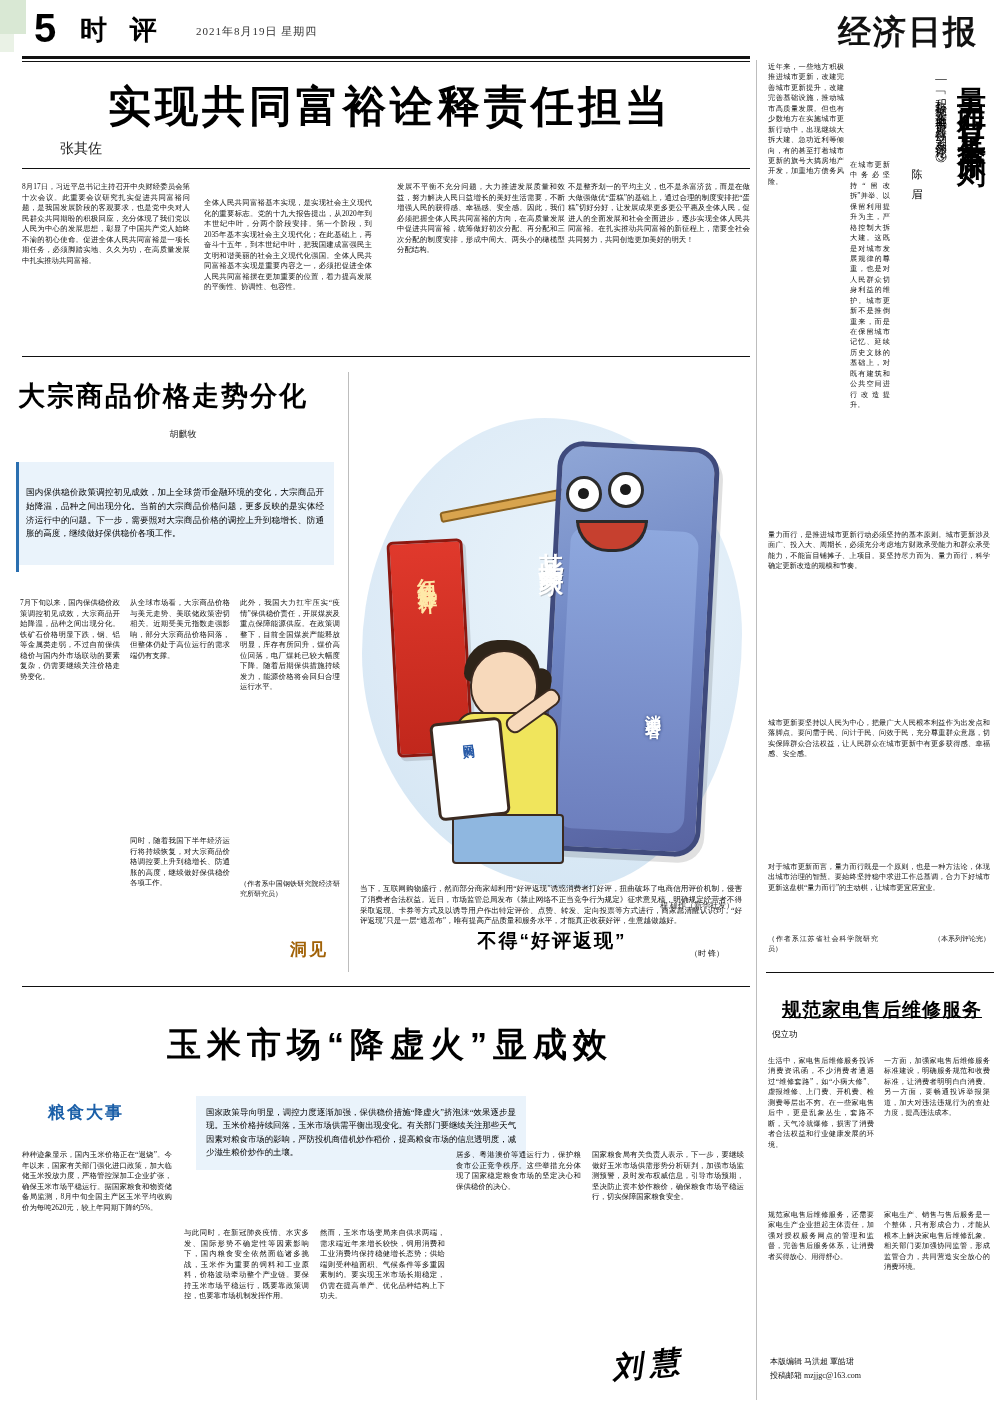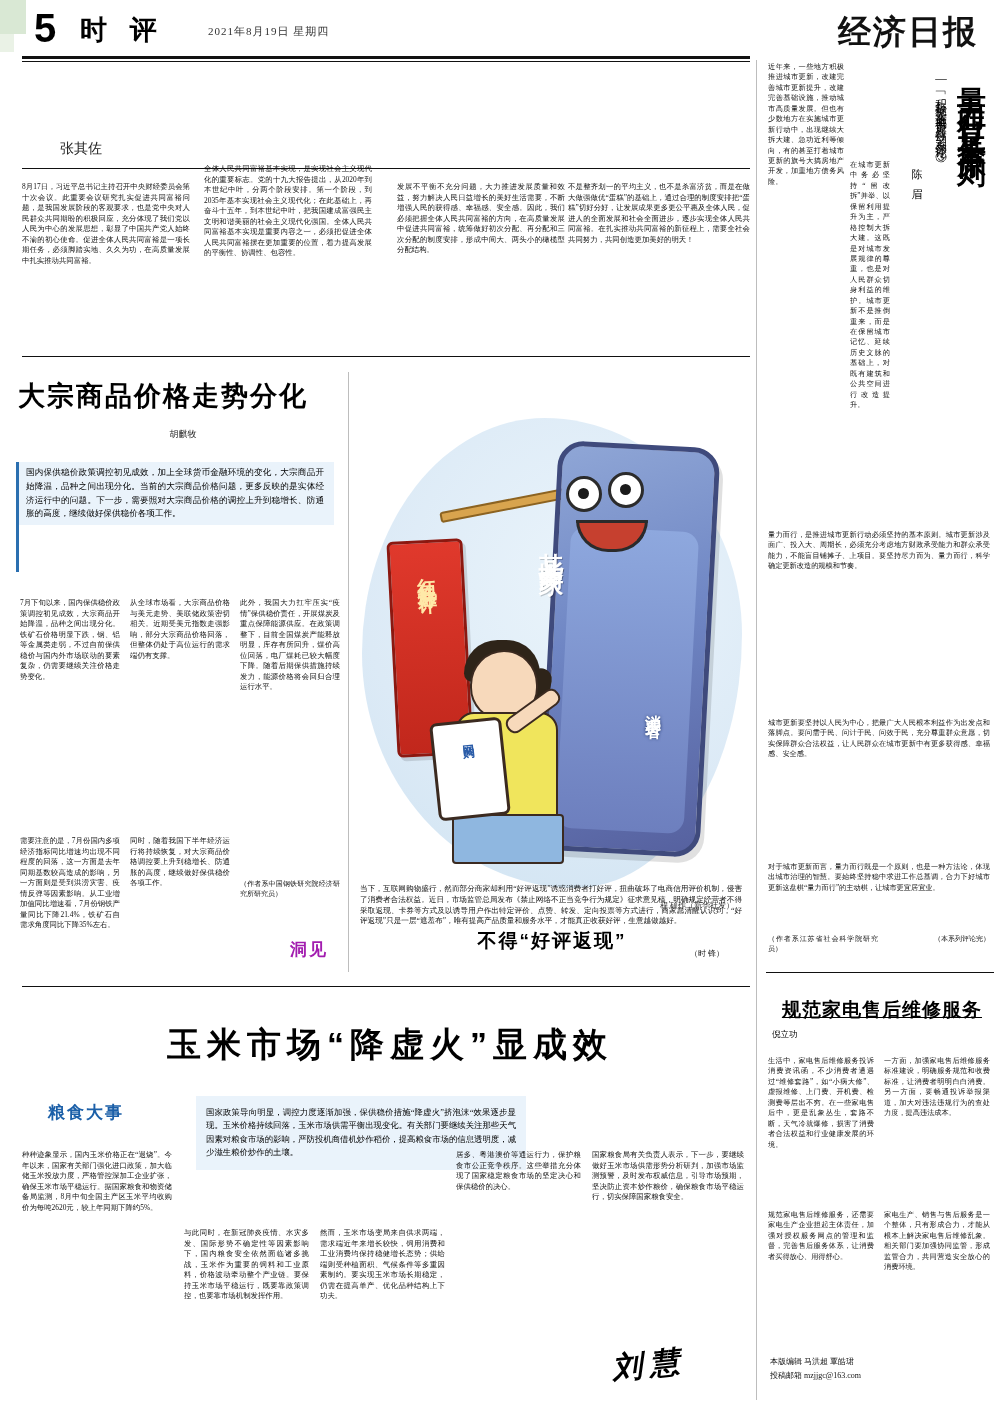--- a/index.html
+++ b/index.html
@@ -6,21 +6,21 @@
   body{
     width:1000px;height:1417px;background:#ffffff;
     font-family:"Liberation Serif", serif;
     color:#000;position:relative;overflow:hidden;
   }
   .page{position:absolute;inset:0;}
   
   .masthead{position:absolute;left:0;top:0;width:1000px;height:56px;}
   .m-page-no{position:absolute;left:34px;top:6px;font-size:40px;font-weight:bold;font-family:"Liberation Sans",sans-serif;}
   .m-section{position:absolute;left:80px;top:12px;font-size:27px;font-weight:bold;letter-spacing:8px;}
-  .m-date{position:absolute;left:208px;top:24px;font-size:11px;color:#333;letter-spacing:1px;}
+  .m-date{position:absolute;left:196px;top:24px;font-size:11px;color:#333;letter-spacing:1px;}
   .m-logo{position:absolute;right:22px;top:10px;font-size:33px;font-weight:bold;letter-spacing:2px;
           font-family:"Liberation Serif",serif;color:#111;}
   .rule-top{position:absolute;left:22px;top:56px;width:728px;height:3px;background:#111;}
   .rule-top2{position:absolute;left:22px;top:61px;width:728px;height:1px;background:#111;}
   .corner-l{position:absolute;left:0;top:0;width:26px;height:34px;background:#d9e8d4;}
   .corner-l2{position:absolute;left:0;top:34px;width:14px;height:18px;background:#eaf2e6;}
 
   
   .col{position:absolute;font-size:7.4px;line-height:1.42;text-align:justify;color:#111;
        font-family:"Liberation Serif",serif;}
@@ -29,21 +29,21 @@
 
   
   .hl1{position:absolute;left:60px;top:78px;width:660px;text-align:center;
        font-size:43px;font-weight:bold;letter-spacing:4px;font-family:"Liberation Sans",sans-serif;}
   .byline{position:absolute;width:660px;left:60px;top:140px;font-size:14px;color:#222;}
 
   
   .hl2{position:absolute;left:18px;top:378px;width:330px;font-size:27px;font-weight:bold;letter-spacing:2px;
        font-family:"Liberation Sans",sans-serif;}
   .byline2{position:absolute;left:18px;top:428px;width:330px;text-align:center;font-size:9px;color:#222;}
-  .lead{position:absolute;left:16px;top:462px;width:318px;background:#eaf3fb;padding:4px 10px;
+  .lead{position:absolute;left:16px;top:462px;width:318px;background:#eaf3fb;padding:24px 10px;
         font-size:8.6px;line-height:1.6;text-align:justify;box-sizing:border-box;}
   .lead-bar{position:absolute;left:16px;top:462px;width:3px;height:110px;background:#2a6fb0;}
 
   
   .hl3{position:absolute;left:60px;top:1022px;width:660px;text-align:center;font-size:34px;font-weight:bold;
        letter-spacing:6px;font-family:"Liberation Sans",sans-serif;}
   .grain-title{position:absolute;left:48px;top:1101px;font-size:17px;font-weight:bold;color:#1b5fa8;
        font-family:"Liberation Sans",sans-serif;letter-spacing:2px;}
   .lead2{position:absolute;left:196px;top:1096px;width:330px;background:#eaf3fb;padding:10px;
         font-size:8.4px;line-height:1.6;text-align:justify;box-sizing:border-box;}
@@ -108,58 +108,58 @@
         font-size:16px;font-weight:bold;color:#fff;letter-spacing:4px;background:rgba(0,0,0,0);
         font-family:"Liberation Sans",sans-serif;text-shadow:0 0 3px rgba(40,60,110,.9);}
   .illu-credit{position:absolute;right:18px;top:528px;font-size:8px;color:#333;}
   .illu-cap{position:absolute;left:0;top:556px;width:400px;text-align:center;font-size:19px;font-weight:bold;
         letter-spacing:2px;font-family:"Liberation Sans",sans-serif;}
 
   
   .footer{position:absolute;left:770px;top:1355px;width:180px;font-size:8px;line-height:1.7;color:#111;}
   .sign{position:absolute;left:612px;top:1345px;font-size:30px;font-family:"Liberation Serif",serif;
         font-style:italic;font-weight:bold;transform:rotate(-6deg);}
-  .dongjian{position:absolute;left:290px;top:938px;font-size:17px;font-weight:bold;color:#a21caf;
+  .dongjian{position:absolute;left:290px;top:938px;font-size:17px;font-weight:bold;color:#a16207;
         font-family:"Liberation Sans",sans-serif;letter-spacing:2px;}
 </style>
 </head>
 <body>
 
 <div class="page">
 
   <div class="masthead">
     <div class="corner-l"></div>
     <div class="corner-l2"></div>
     <div class="m-page-no">5</div>
     <div class="m-section">时 评</div>
     <div class="m-date">2021年8月19日  星期四</div>
     <div class="m-logo">经济日报</div>
   </div>
   <div class="rule-top"></div>
   <div class="rule-top2"></div>
 
+  <div class="hl1">实现共同富裕诠释责任担当</div>
   <div class="byline">张其佐</div>
   <div class="hrule" style="left:22px;top:168px;width:728px;"></div>
 
   <div class="col" style="left:22px;top:182px;width:168px;height:160px;">8月17日，习近平总书记主持召开中央财经委员会第十次会议。此重要会议研究扎实促进共同富裕问题，是我国发展阶段的客观要求，也是党中央对人民群众共同期盼的积极回应，充分体现了我们党以人民为中心的发展思想，彰显了中国共产党人始终不渝的初心使命。促进全体人民共同富裕是一项长期任务，必须脚踏实地、久久为功，在高质量发展中扎实推动共同富裕。</div>
-  <div class="col" style="left:204px;top:164px;width:168px;height:160px;">全体人民共同富裕基本实现，是实现社会主义现代化的重要标志。党的十九大报告提出，从2020年到本世纪中叶，分两个阶段安排。第一个阶段，到2035年基本实现社会主义现代化；在此基础上，再奋斗十五年，到本世纪中叶，把我国建成富强民主文明和谐美丽的社会主义现代化强国。全体人民共同富裕基本实现是重要内容之一，必须把促进全体人民共同富裕摆在更加重要的位置，着力提高发展的平衡性、协调性、包容性。</div>
+  <div class="col" style="left:204px;top:198px;width:168px;height:160px;">全体人民共同富裕基本实现，是实现社会主义现代化的重要标志。党的十九大报告提出，从2020年到本世纪中叶，分两个阶段安排。第一个阶段，到2035年基本实现社会主义现代化；在此基础上，再奋斗十五年，到本世纪中叶，把我国建成富强民主文明和谐美丽的社会主义现代化强国。全体人民共同富裕基本实现是重要内容之一，必须把促进全体人民共同富裕摆在更加重要的位置，着力提高发展的平衡性、协调性、包容性。</div>
   <div class="col" style="left:386px;top:182px;width:168px;height:160px;margin-left:11px;">发展不平衡不充分问题，大力推进发展质量和效益，努力解决人民日益增长的美好生活需要，不断增强人民的获得感、幸福感、安全感。因此，我们必须把握全体人民共同富裕的方向，在高质量发展中促进共同富裕，统筹做好初次分配、再分配和三次分配的制度安排，形成中间大、两头小的橄榄型分配结构。</div>
   <div class="col" style="left:568px;top:182px;width:182px;height:160px;">不是整齐划一的平均主义，也不是杀富济贫，而是在做大做强做优“蛋糕”的基础上，通过合理的制度安排把“蛋糕”切好分好，让发展成果更多更公平惠及全体人民，促进人的全面发展和社会全面进步，逐步实现全体人民共同富裕。在扎实推动共同富裕的新征程上，需要全社会共同努力，共同创造更加美好的明天！</div>
 
   <div class="hrule" style="left:22px;top:356px;width:728px;"></div>
 
   <div class="hl2">大宗商品价格走势分化</div>
   <div class="byline2">胡麒牧</div>
   <div class="lead">国内保供稳价政策调控初见成效，加上全球货币金融环境的变化，大宗商品开始降温，品种之间出现分化。当前的大宗商品价格问题，更多反映的是实体经济运行中的问题。下一步，需要照对大宗商品价格的调控上升到稳增长、防通胀的高度，继续做好保供稳价各项工作。</div>
   <div class="lead-bar"></div>
 
   <div class="col" style="left:20px;top:598px;width:100px;height:330px;">7月下旬以来，国内保供稳价政策调控初见成效，大宗商品开始降温，品种之间出现分化。铁矿石价格明显下跌，钢、铝等金属类走弱，不过自前保供稳价与国内外市场联动的要素复杂，仍需要继续关注价格走势变化。</div>
   <div class="col" style="left:130px;top:598px;width:100px;height:330px;">从全球市场看，大宗商品价格与美元走势、美联储政策密切相关。近期受美元指数走强影响，部分大宗商品价格回落，但整体仍处于高位运行的需求端仍有支撑。</div>
   <div class="col" style="left:240px;top:598px;width:100px;height:250px;">此外，我国大力扛牢压实“疫情”保供稳价责任，开展煤炭及重点保障能源供应。在政策调整下，目前全国煤炭产能释放明显，库存有所回升，煤价高位回落，电厂煤耗已较大幅度下降。随着后期保供措施持续发力，能源价格将会回归合理运行水平。</div>
-  <div class="col" style="left:20px;top:836px;width:100px;height:100px;">需要注意的是，7月份国内多项经济指标同比增速均出现不同程度的回落，这一方面是去年同期基数较高造成的影响，另一方面则是受到洪涝灾害、疫情反弹等因素影响。从工业增加值同比增速看，7月份钢铁产量同比下降21.4%，铁矿石自需求角度同比下降35%左右。</div>
   <div class="col" style="left:130px;top:836px;width:100px;height:100px;">同时，随着我国下半年经济运行将持续恢复，对大宗商品价格调控要上升到稳增长、防通胀的高度，继续做好保供稳价各项工作。</div>
   <div class="col" style="left:240px;top:880px;width:100px;height:56px;font-size:7px;">（作者系中国钢铁研究院经济研究所研究员）</div>
   <div class="dongjian">洞见</div>
 
   <div class="vrule" style="left:348px;top:372px;height:600px;"></div>
 
   <div class="illu">
     <div class="illu-bg"></div>
     <div class="blob"></div>
 

